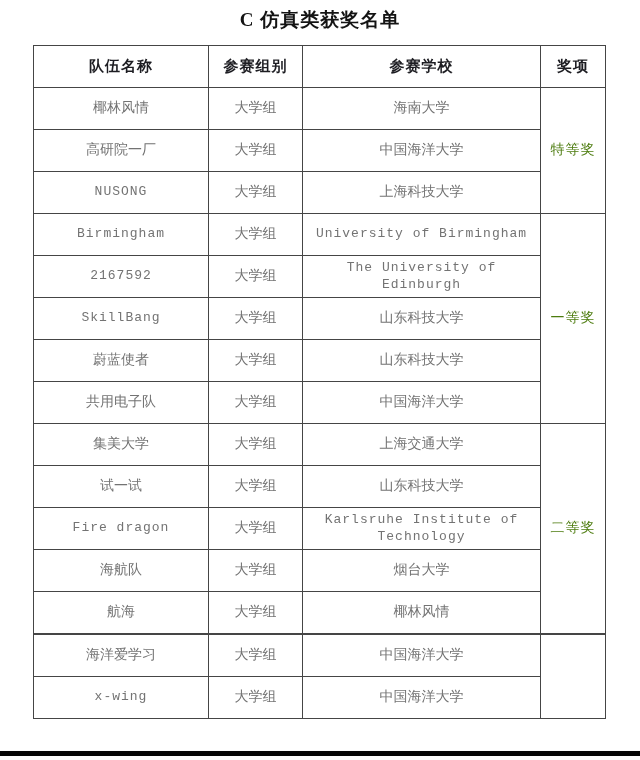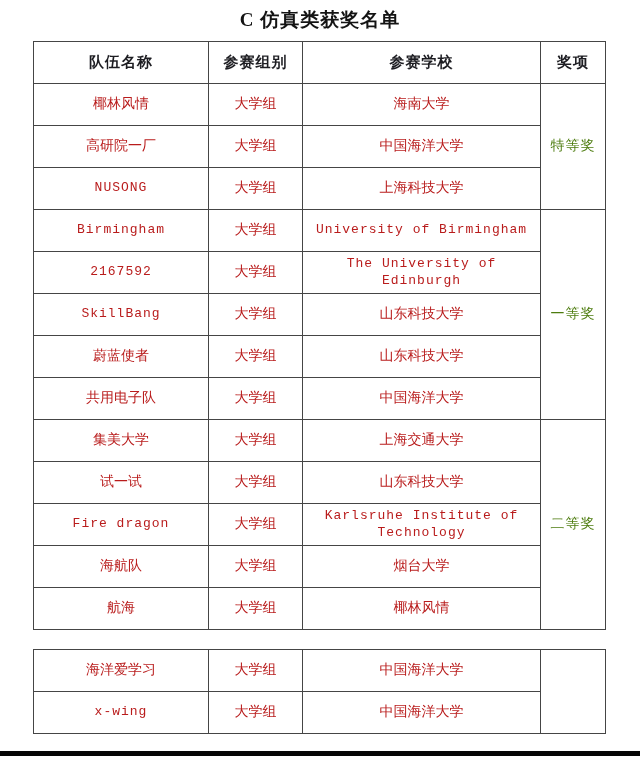--- a/index.html
+++ b/index.html
@@ -9,38 +9,38 @@
   body {
     width: 640px;
     height: 760px;
     background: #ffffff;
     position: relative;
     overflow: hidden;
     font-family: "Liberation Mono", "Liberation Serif", monospace, serif;
     -webkit-font-smoothing: antialiased;
   }
   .page-title {
-    margin: 7px 0 8px 0;
+    margin: 7px 0 0 0;
     text-align: center;
     font-family: "Liberation Serif", "DejaVu Serif", serif;
     font-size: 19px;
     font-weight: bold;
     color: #141414;
     letter-spacing: 1px;
   }
   table.award-table {
     border-collapse: collapse;
     table-layout: fixed;
     width: 572px;
     margin-left: 33px;
   }
   table.main {
+    margin-top: 12px;
   }
   table.cont {
-    margin-top: 19px;
   }
   .award-table th,
   .award-table td {
     border: 1px solid #454545;
     text-align: center;
     vertical-align: middle;
     padding: 0 2px;
     overflow: hidden;
   }
   .award-table th {
@@ -48,21 +48,21 @@
     font-size: 15px;
     font-weight: bold;
     color: #1d1d22;
     letter-spacing: 1px;
     font-family: "Liberation Serif", "DejaVu Serif", serif;
   }
   .award-table td {
     height: 41px;
     font-size: 14px;
     font-weight: normal;
-    color: #b91c1c;
+    color: #737373;
     line-height: 1.25;
   }
   .award-table td.latin {
     font-size: 13px;
     letter-spacing: 1px;
   }
   .award-table td.school-cell {
     white-space: pre-line;
   }
   .award-table td.award-cell {

